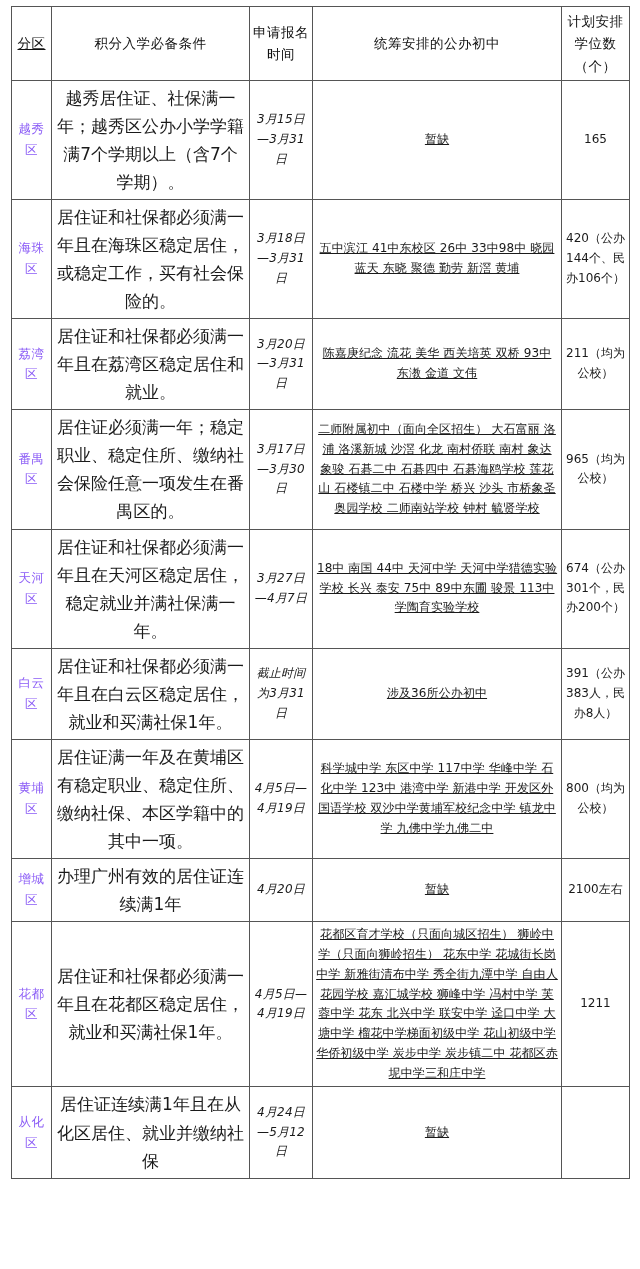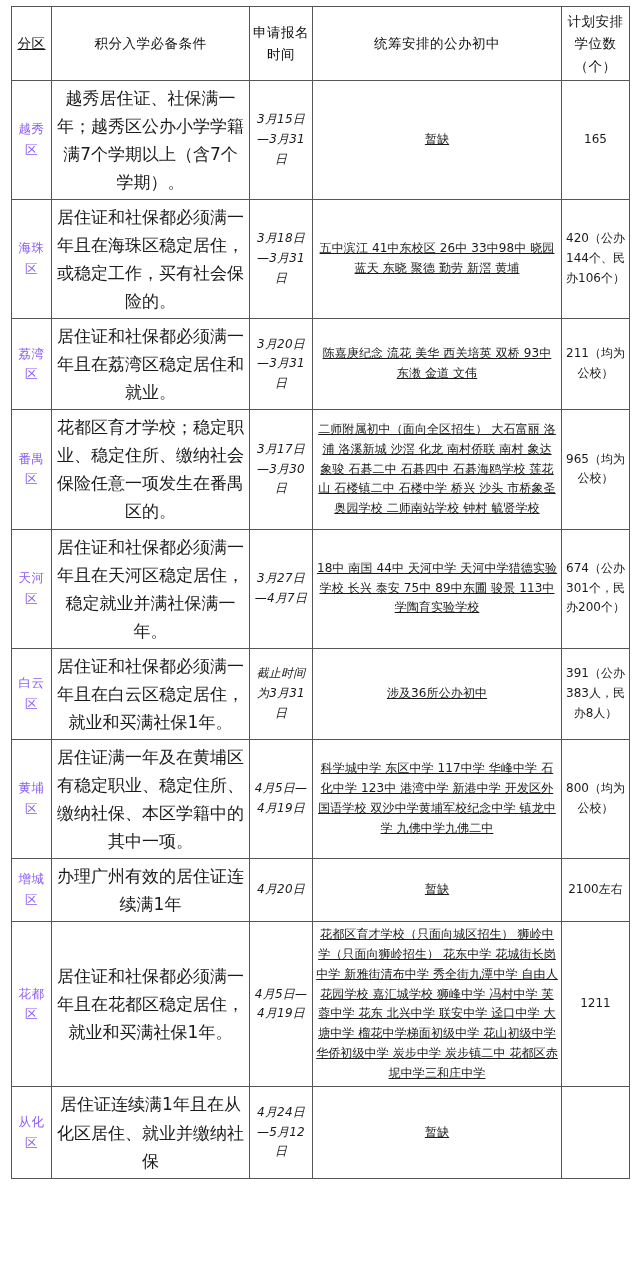--- a/index.html
+++ b/index.html
@@ -133,21 +133,21 @@
         </tr>
         <tr>
           <td class="zone">荔湾区</td>
           <td class="cond">居住证和社保都必须满一年且在荔湾区稳定居住和就业。</td>
           <td class="time">3月20日—3月31日</td>
           <td class="schools">陈嘉庚纪念 流花 美华 西关培英 双桥 93中 东漖 金道 文伟</td>
           <td class="seats">211（均为公校）</td>
         </tr>
         <tr>
           <td class="zone">番禺区</td>
-          <td class="cond">花都区育才学校；稳定职业、稳定住所、缴纳社会保险任意一项发生在番禺区的。</td>
+          <td class="cond">居住证必须满一年；稳定职业、稳定住所、缴纳社会保险任意一项发生在番禺区的。</td>
           <td class="time">3月17日—3月30日</td>
           <td class="schools">二师附属初中（面向全区招生） 大石富丽 洛浦 洛溪新城 沙滘 化龙 南村侨联 南村 象达 象骏 石碁二中 石碁四中 石碁海鸥学校 莲花山 石楼镇二中 石楼中学 桥兴 沙头 市桥象圣奥园学校 二师南站学校 钟村 毓贤学校</td>
           <td class="seats">965（均为公校）</td>
         </tr>
         <tr>
           <td class="zone">天河区</td>
           <td class="cond">居住证和社保都必须满一年且在天河区稳定居住，稳定就业并满社保满一年。</td>
           <td class="time">3月27日—4月7日</td>
           <td class="schools">18中 南国 44中 天河中学 天河中学猎德实验学校 长兴 泰安 75中 89中东圃 骏景 113中学陶育实验学校</td>
           <td class="seats">674（公办301个，民办200个）</td>

